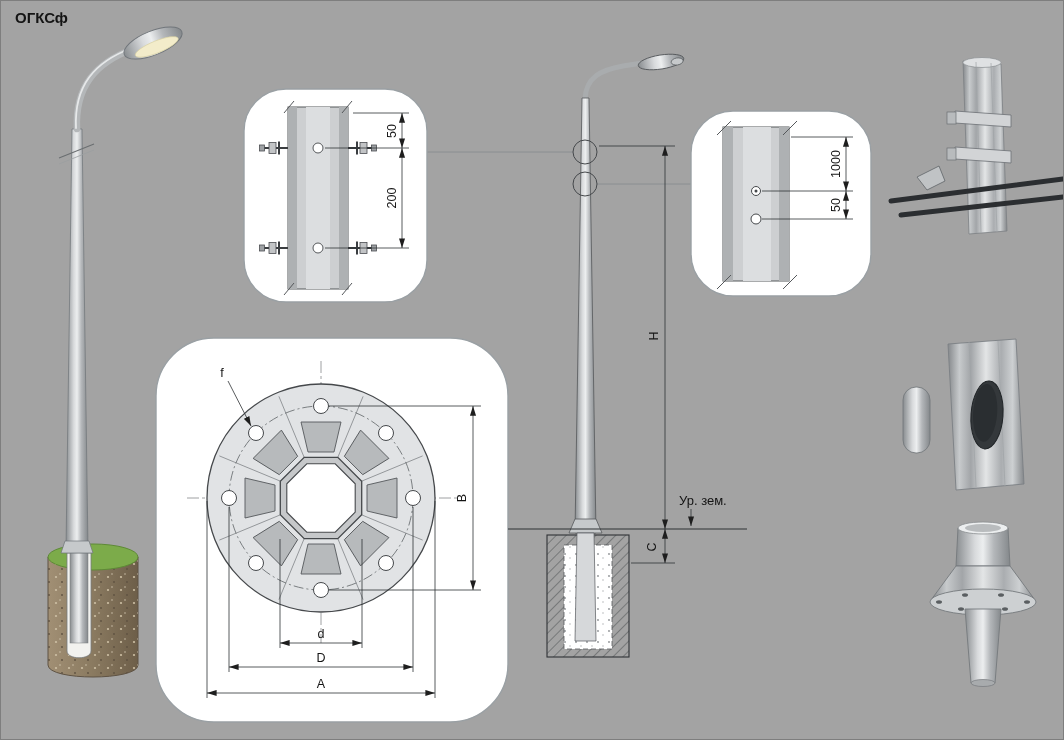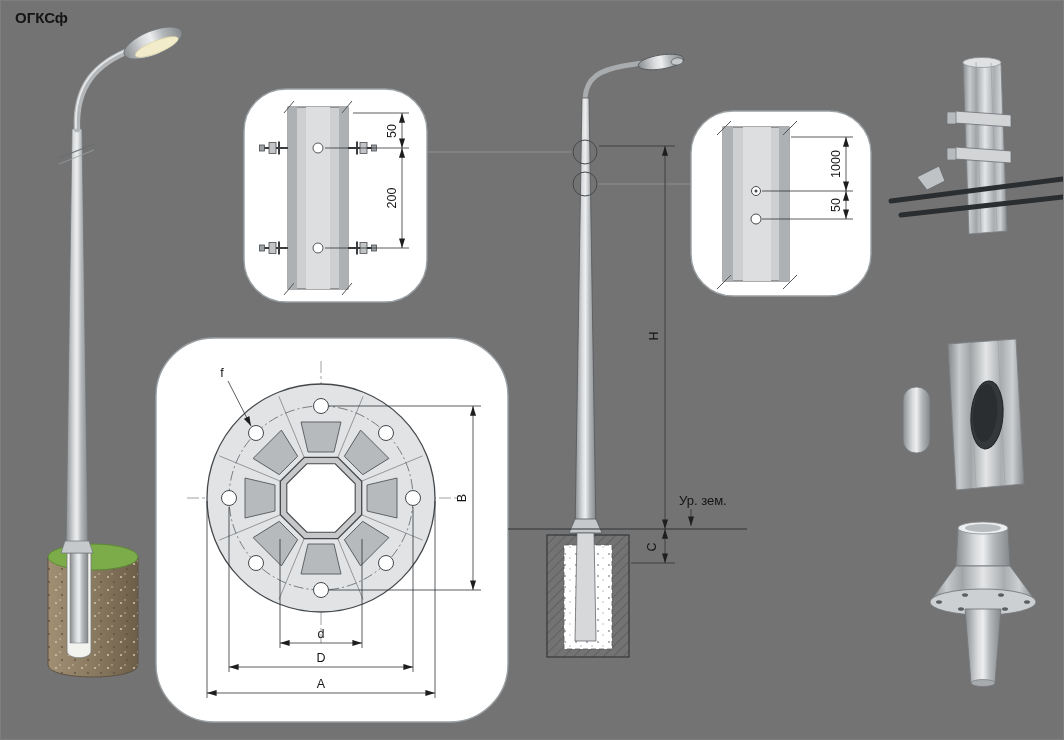--- a/index.html
+++ b/index.html
@@ -1,19 +1,19 @@
 <!DOCTYPE html>
 <html><head>
 <meta charset="utf-8">
 <style>
   html,body{margin:0;padding:0;background:#ffffff;}
   .stage{
     position:relative;
     width:1064px;height:740px;
-    background:#737373;
+    background:#a3a3a3;
     border:1px solid #7e7e7e;
     box-sizing:border-box;
     font-family:"Liberation Sans", sans-serif;
     overflow:hidden;
   }
   svg{position:absolute;left:0;top:0;}
   text{font-family:"Liberation Sans", sans-serif;fill:#141414;}
   .dim{font-size:12.5px;}
   .ttl{font-size:15px;font-weight:600;}
   .gnd{font-size:13px;}

